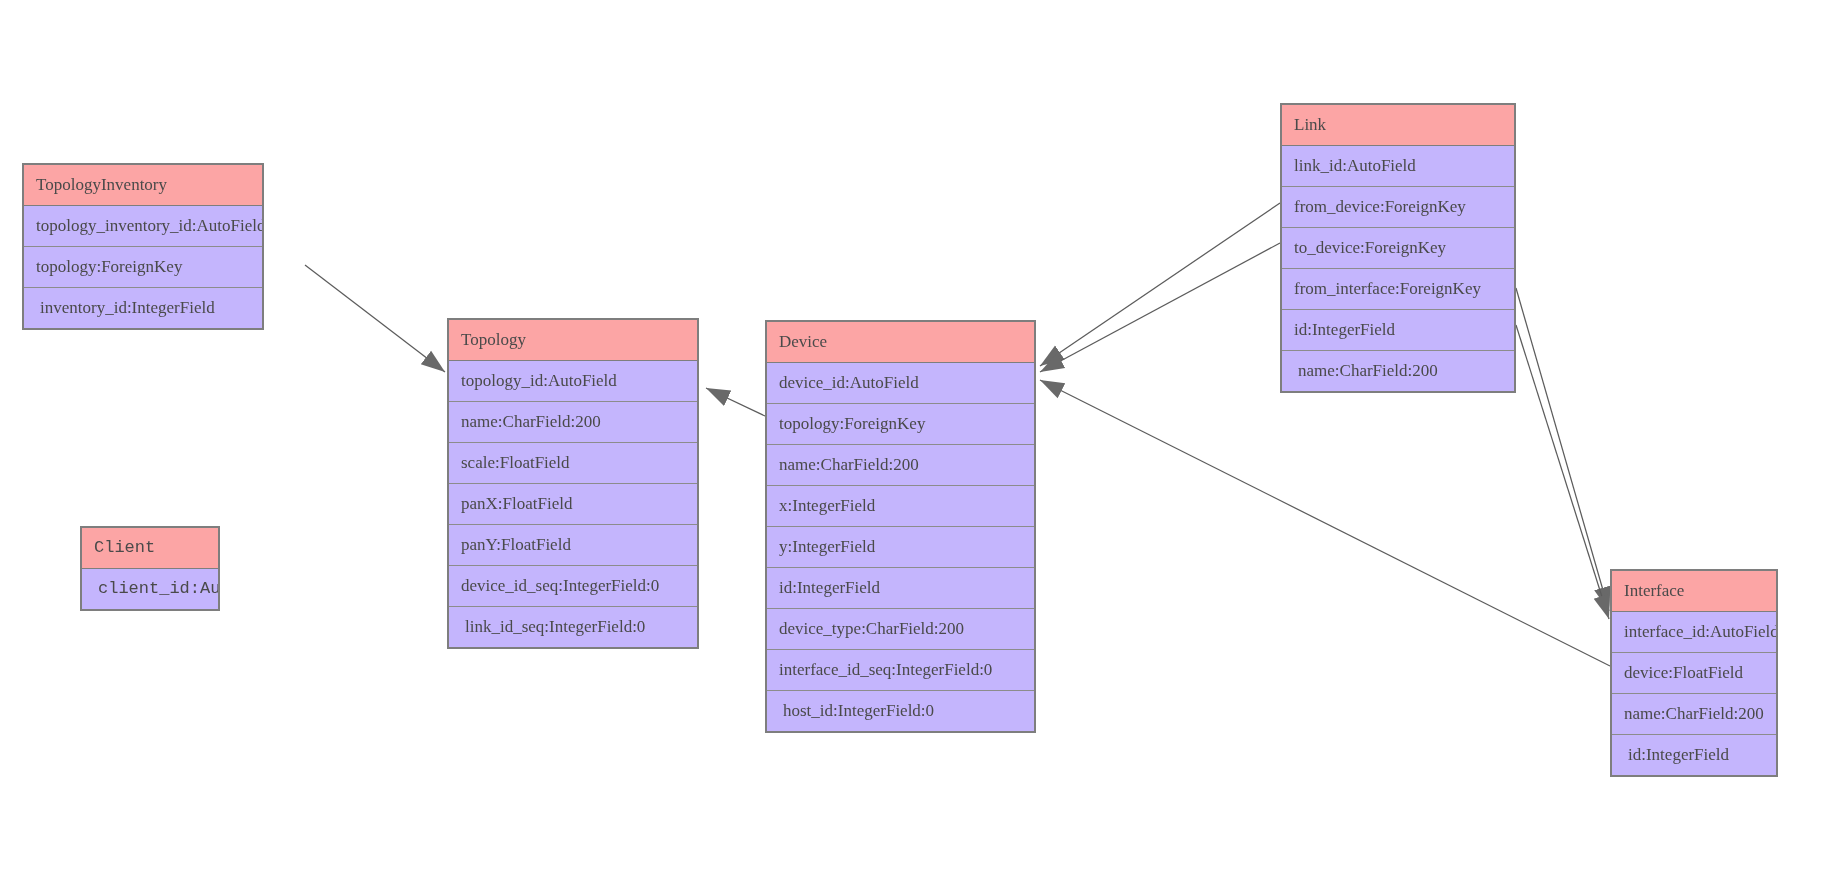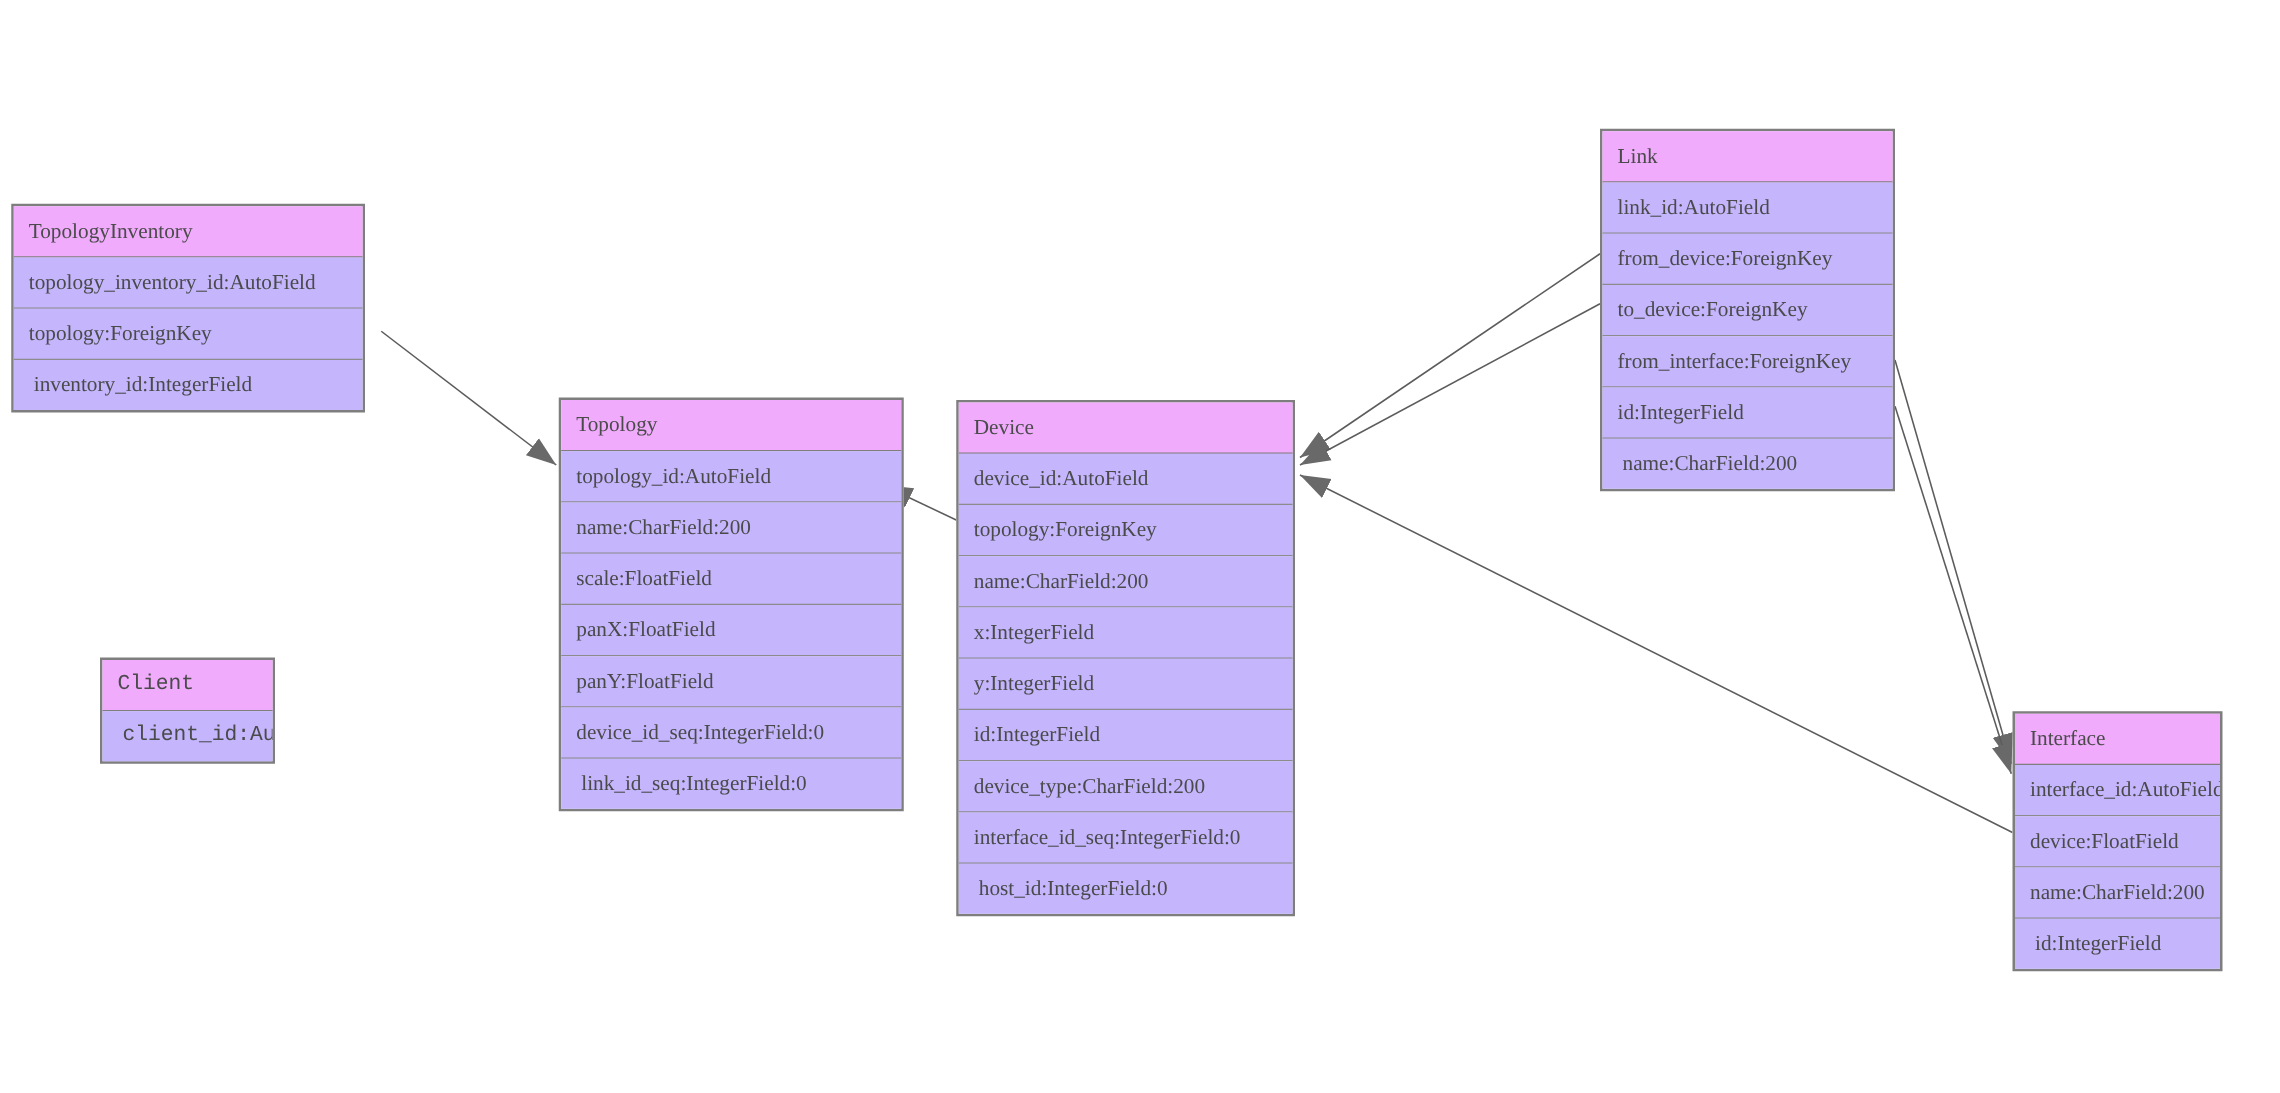--- a/index.html
+++ b/index.html
@@ -28,21 +28,21 @@
     background: #ffffff;
     color: #4a4a4a;
     font-size: 17px;
     z-index: 1;
   }
   .db-table-header {
     height: 40px;
     line-height: 40px;
     padding-left: 12px;
     padding-right: 8px;
-    background: #f0abfc;
+    background: #fca5a5;
     border-bottom: 1px solid #7e7e7e;
     white-space: nowrap;
     overflow: hidden;
   }
   .db-table-row {
     height: 40px;
     line-height: 40px;
     padding-left: 12px;
     padding-right: 6px;
     background: #c4b5fd;
@@ -69,27 +69,27 @@
         <line x1="305" y1="265" x2="445" y2="372" stroke="#5c5c5c" stroke-width="1.25" marker-end="url(#arrowhead)"></line>
         <line x1="765" y1="416" x2="706" y2="388" stroke="#5c5c5c" stroke-width="1.25" marker-end="url(#arrowhead)"></line>
         <line x1="1280" y1="203" x2="1040" y2="366" stroke="#5c5c5c" stroke-width="1.25" marker-end="url(#arrowhead)"></line>
         <line x1="1280" y1="243" x2="1040" y2="372" stroke="#5c5c5c" stroke-width="1.25" marker-end="url(#arrowhead)"></line>
         <line x1="1516" y1="288" x2="1609" y2="611" stroke="#5c5c5c" stroke-width="1.25" marker-end="url(#arrowhead)"></line>
         <line x1="1516" y1="325" x2="1609" y2="619" stroke="#5c5c5c" stroke-width="1.25" marker-end="url(#arrowhead)"></line>
         <line x1="1610" y1="666" x2="1040" y2="380" stroke="#5c5c5c" stroke-width="1.25" marker-end="url(#arrowhead)"></line>
       </g>
   </svg>
   <div id="tables">
-      <div class="db-table" style="left: 9px; top: 163px; width: 283px;">
+      <div class="db-table" style="left: 22px; top: 163px; width: 242px;">
         <div class="db-table-header">TopologyInventory</div>
         <div class="db-table-row">topology_inventory_id:AutoField</div>
         <div class="db-table-row">topology:ForeignKey</div>
         <div class="db-table-row">inventory_id:IntegerField</div>
       </div>
-      <div class="db-table" style="left: 447px; top: 318px; width: 276px;">
+      <div class="db-table" style="left: 447px; top: 318px; width: 252px;">
         <div class="db-table-header">Topology</div>
         <div class="db-table-row">topology_id:AutoField</div>
         <div class="db-table-row">name:CharField:200</div>
         <div class="db-table-row">scale:FloatField</div>
         <div class="db-table-row">panX:FloatField</div>
         <div class="db-table-row">panY:FloatField</div>
         <div class="db-table-row">device_id_seq:IntegerField:0</div>
         <div class="db-table-row">link_id_seq:IntegerField:0</div>
       </div>
       <div class="db-table" style="left: 80px; top: 526px; width: 140px; font-family: Liberation Mono, monospace;">

